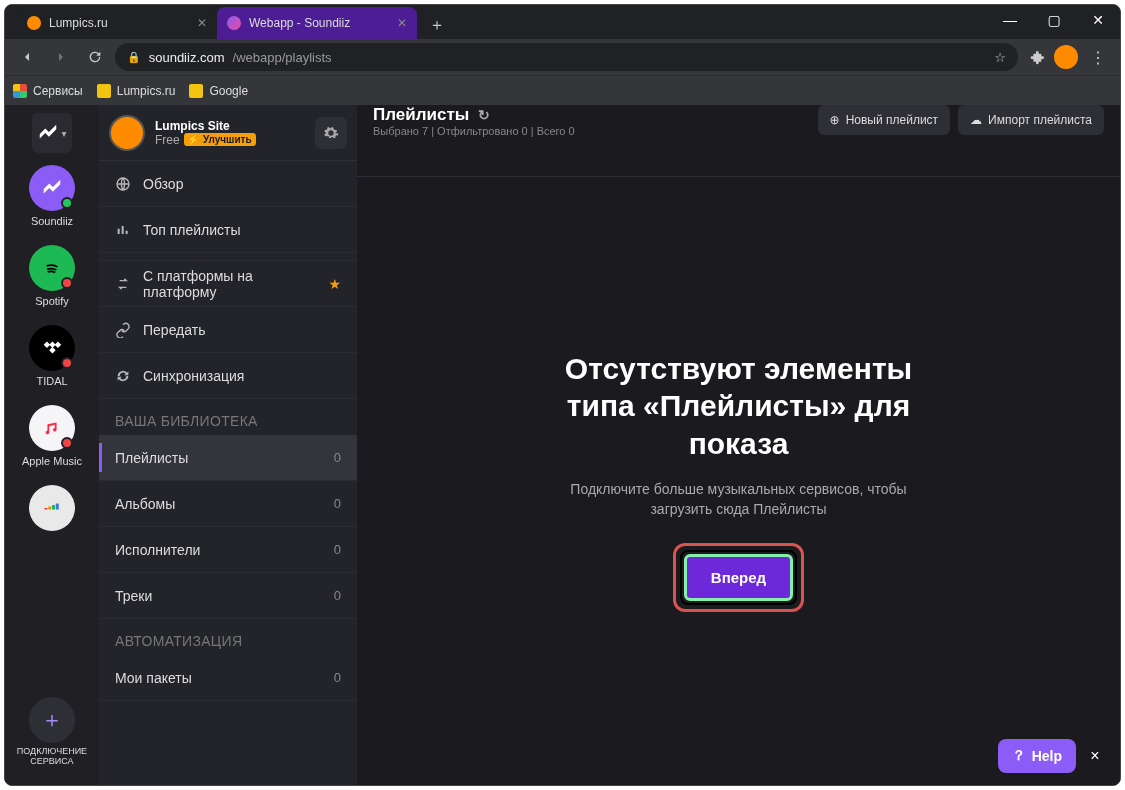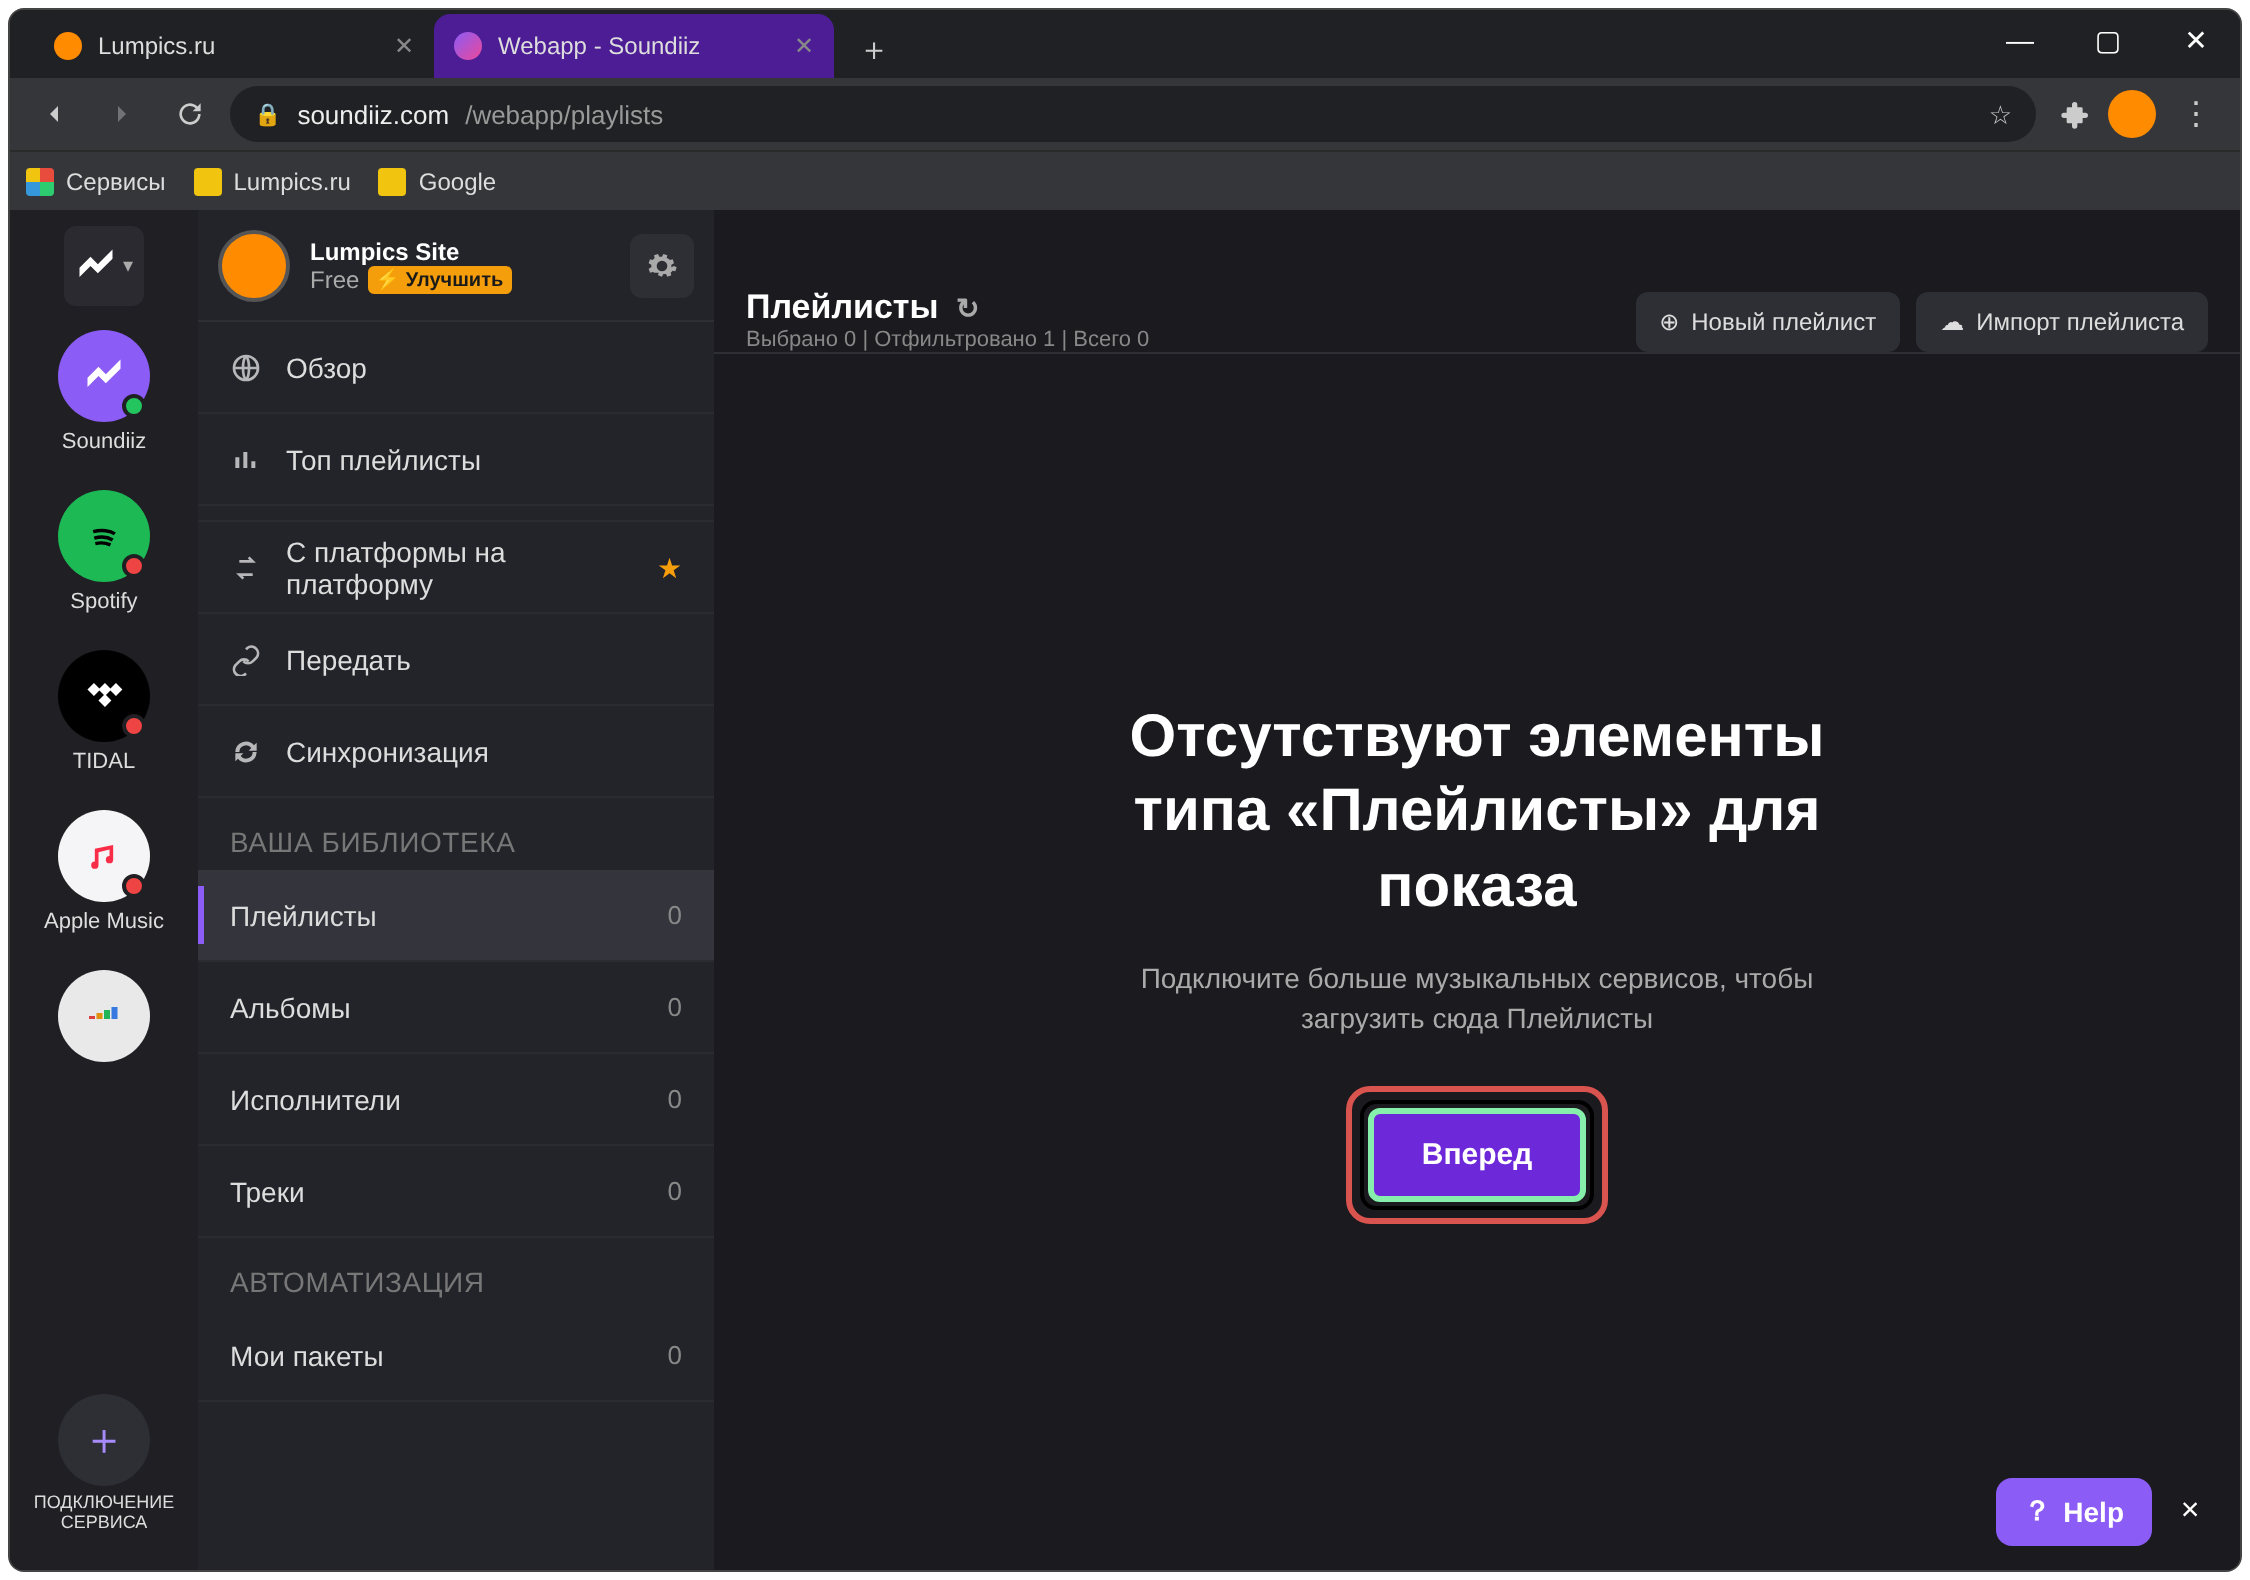--- a/index.html
+++ b/index.html
@@ -43,21 +43,21 @@
 .badge-up { background:#f59e0b; color:#1a1a1a; font-size:10px; padding:1px 4px; border-radius:3px; font-weight:600;}
 .gear { margin-left:auto; width:32px; height:32px; background:#2e2e35; border-radius:6px; display:flex; align-items:center; justify-content:center; color:#aaa;}
 .menu-item { height:46px; display:flex; align-items:center; padding:0 16px; gap:12px; font-size:14px; color:#ddd; border-bottom:1px solid #2a2a30; position:relative;}
 .menu-item.active { background:#34343c; }
 .menu-item.active::before { content:''; position:absolute; left:0; top:8px; bottom:8px; width:3px; background:#8b5cf6;}
 .menu-icon { width:16px; height:16px; opacity:.8;}
 .menu-item .count { margin-left:auto; color:#888; font-size:13px;}
 .menu-item .starfav { margin-left:auto; color:#f59e0b;}
 .section-title { padding:14px 16px 6px; font-size:14px; color:#777; font-weight:400; letter-spacing:.3px;}
 .main { flex:1; background:#1a1a1f; display:flex; flex-direction:column; position:relative;}
-.page-header { height:72px; border-bottom:1px solid #2e2e35; display:flex; align-items:flex-end; padding:0 16px; gap:10px;}
+.page-header { height:72px; border-bottom:1px solid #2e2e35; display:flex; align-items:flex-start; padding:0 16px; gap:10px;}
 .page-title { display:flex; align-items:center; gap:8px;}
 .page-title h1 { font-size:17px; color:#fff; font-weight:700;}
 .page-sub { font-size:11px; color:#888;}
 .header-actions { margin-left:auto; display:flex; gap:8px;}
 .hbtn { background:#2e2e35; color:#ddd; border:none; border-radius:6px; padding:8px 12px; font-size:12px; display:flex; align-items:center; gap:6px;}
 .content { flex:1; display:flex; flex-direction:column; align-items:center; justify-content:center; padding:20px; text-align:center;}
 .empty-title { font-size:30px; font-weight:700; color:#fff; line-height:1.25; max-width:420px;}
 .empty-sub { margin-top:18px; font-size:14px; color:#aaa; max-width:340px; line-height:1.4;}
 .cta-wrap { margin-top:24px; border:3px solid #d9534f; border-radius:12px; padding:4px;}
 .cta-inner { border:2px solid #000; border-radius:8px; padding:2px;}
@@ -292,21 +292,21 @@
     </div>
 
     <div class="main">
       <div class="page-header">
         <div class="page-title">
           <div>
             <h1>
               <span>Плейлисты</span>
               <span style="font-size:14px;color:#aaa;margin-left:4px">↻</span>
             </h1>
-            <div class="page-sub">Выбрано 0 | Отфильтровано 1 | Всего 0</div>
+            <div class="page-sub">Выбрано 7 | Отфильтровано 0 | Всего 0</div>
           </div>
         </div>
         <div class="header-actions">
           <button class="hbtn">
             <span>⊕</span>
             <span>Новый плейлист</span>
           </button>
           <button class="hbtn">
             <span>☁</span>
 

